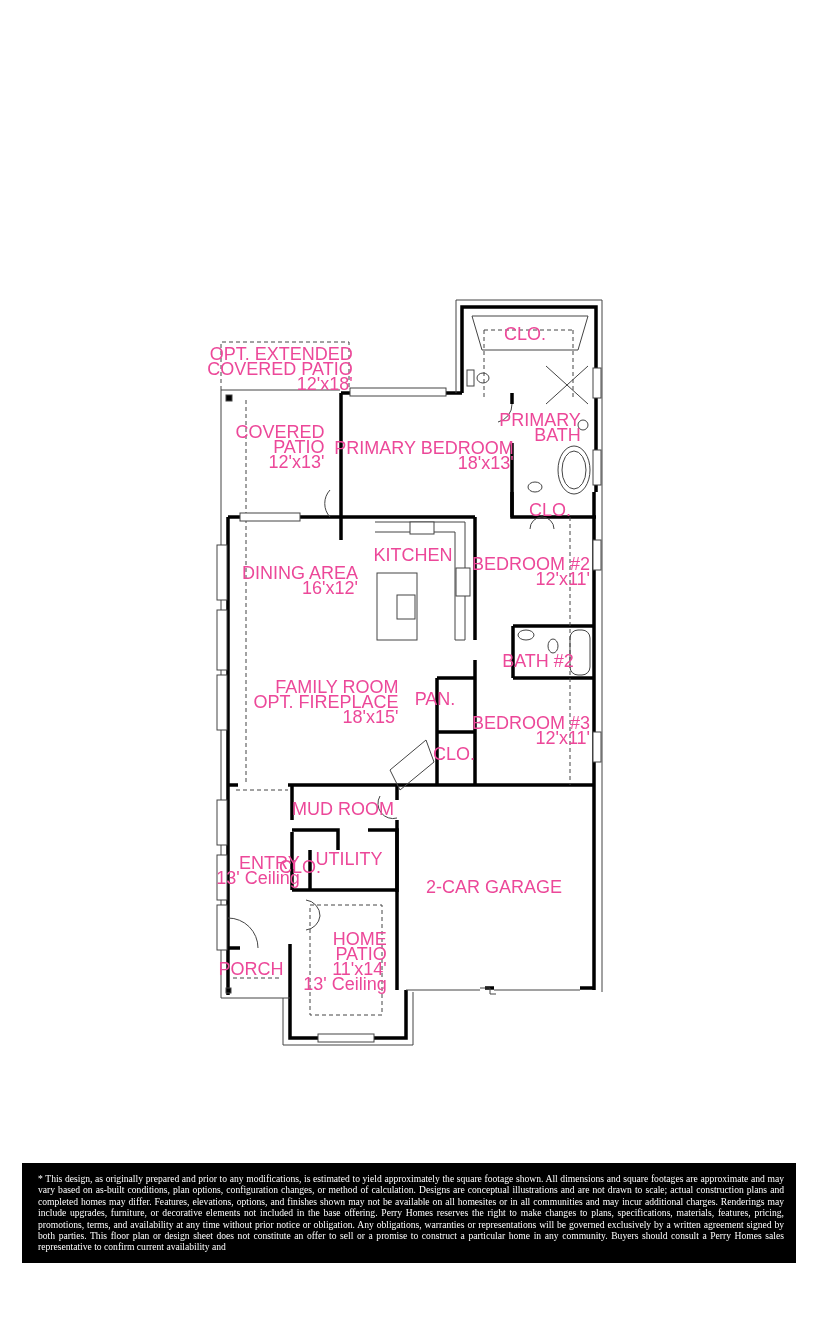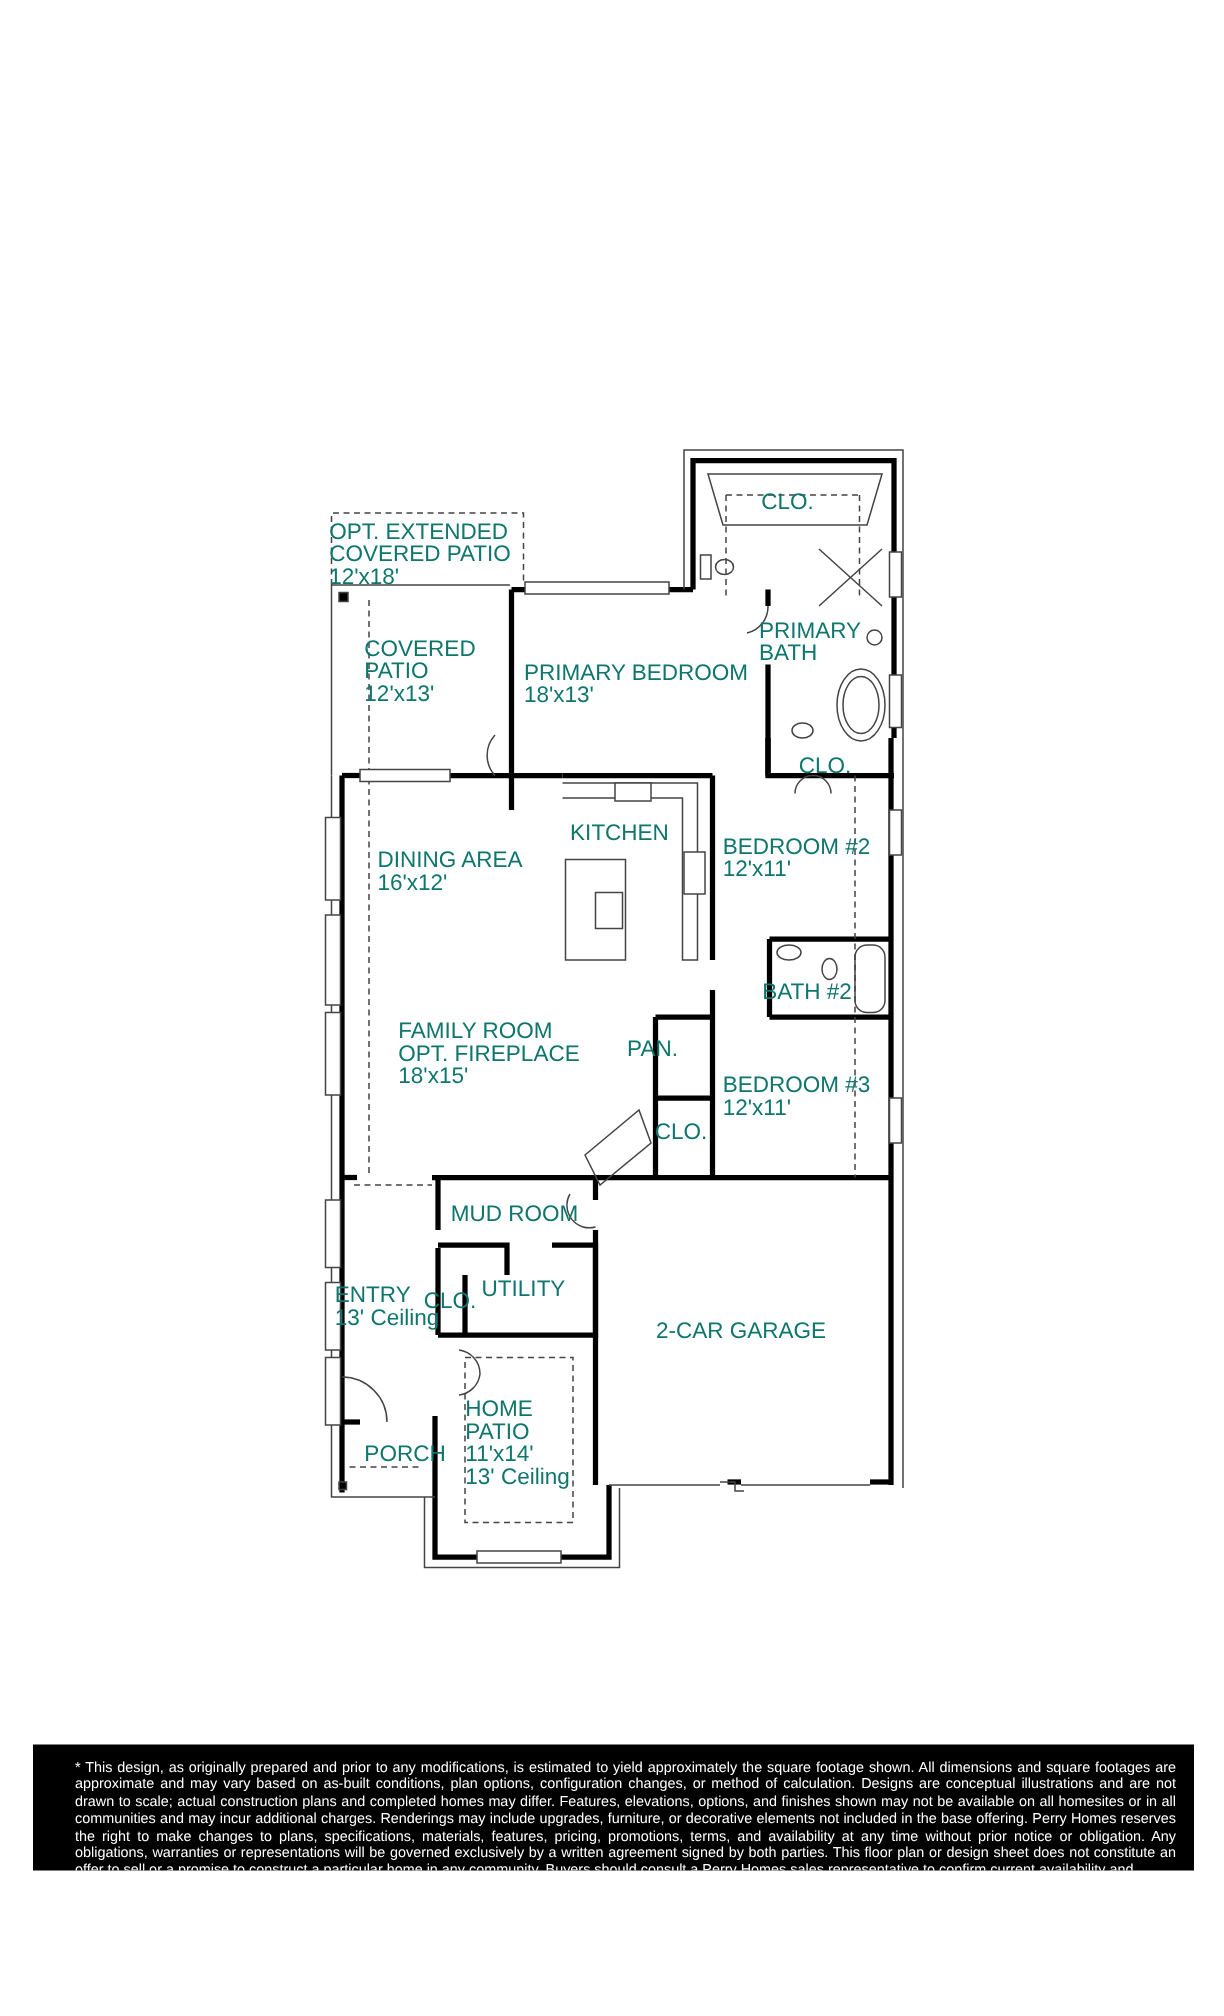--- a/index.html
+++ b/index.html
@@ -1,20 +1,20 @@
 <!DOCTYPE html>
 <html><head>
 <meta charset="utf-8">
 <style>
   html, body { margin:0; padding:0; background:#ffffff; }
   body { width:816px; height:1344px; position:relative; overflow:hidden; font-family:"Liberation Sans", sans-serif; }
   #plan { position:absolute; left:0; top:0; width:816px; height:1100px; }
-  .lbl { position:absolute; font-family:"Liberation Sans", sans-serif; font-size:15px; color:#0f766e; text-align:left; line-height:15px; white-space:nowrap; transform:translateX(-50%); }
+  .lbl { position:absolute; font-family:"Liberation Sans", sans-serif; font-size:18px; color:#ec4899; text-align:right; line-height:15px; white-space:nowrap; transform:translateX(-50%); }
   .lbl span { display:block; }
-  #disclaimer { position:absolute; left:22px; top:1163px; width:774px; height:84px; background:#000; color:#fff; overflow:hidden; font-family:Liberation Sans, sans-serif; font-size:9.6px; line-height:11.4px; padding:10px 12px 0 28px; box-sizing:border-box; text-align:justify; }
+  #disclaimer { position:absolute; left:22px; top:1163px; width:774px; height:100px; background:#000; color:#fff; overflow:hidden; font-family:Liberation Serif, serif; font-size:9.6px; line-height:11.4px; padding:10px 12px 0 16px; box-sizing:border-box; text-align:justify; }
 </style>
 </head>
 <body>
 
 <div id="plan">
   <svg width="816" height="1100" viewBox="0 0 816 1100" style="position:absolute;left:0;top:0">
     <g fill="none" stroke="#000" stroke-width="3.5">
 
       <polyline points="462,393 462,307 596,307 596,492"></polyline>
 
@@ -204,20 +204,20 @@
     </div>
   <div class="lbl" style="left:494px;top:880px">
       <span>2-CAR GARAGE</span>
     </div>
   <div class="lbl" style="left:345px;top:932px">
       <span>HOME</span>
       <span>PATIO</span>
       <span>11'x14'</span>
       <span>13' Ceiling</span>
     </div>
-  <div class="lbl" style="left:270px;top:962px">
+  <div class="lbl" style="left:251px;top:962px">
       <span>PORCH</span>
     </div>
 </div>
 
 <div id="disclaimer">
   <div>* This design, as originally prepared and prior to any modifications, is estimated to yield approximately the square footage shown. All dimensions and square footages are approximate and may vary based on as-built conditions, plan options, configuration changes, or method of calculation. Designs are conceptual illustrations and are not drawn to scale; actual construction plans and completed homes may differ. Features, elevations, options, and finishes shown may not be available on all homesites or in all communities and may incur additional charges. Renderings may include upgrades, furniture, or decorative elements not included in the base offering. Perry Homes reserves the right to make changes to plans, specifications, materials, features, pricing, promotions, terms, and availability at any time without prior notice or obligation. Any obligations, warranties or representations will be governed exclusively by a written agreement signed by both parties. This floor plan or design sheet does not constitute an offer to sell or a promise to construct a particular home in any community. Buyers should consult a Perry Homes sales representative to confirm current availability and</div>
 </div>
 
 </body></html>

